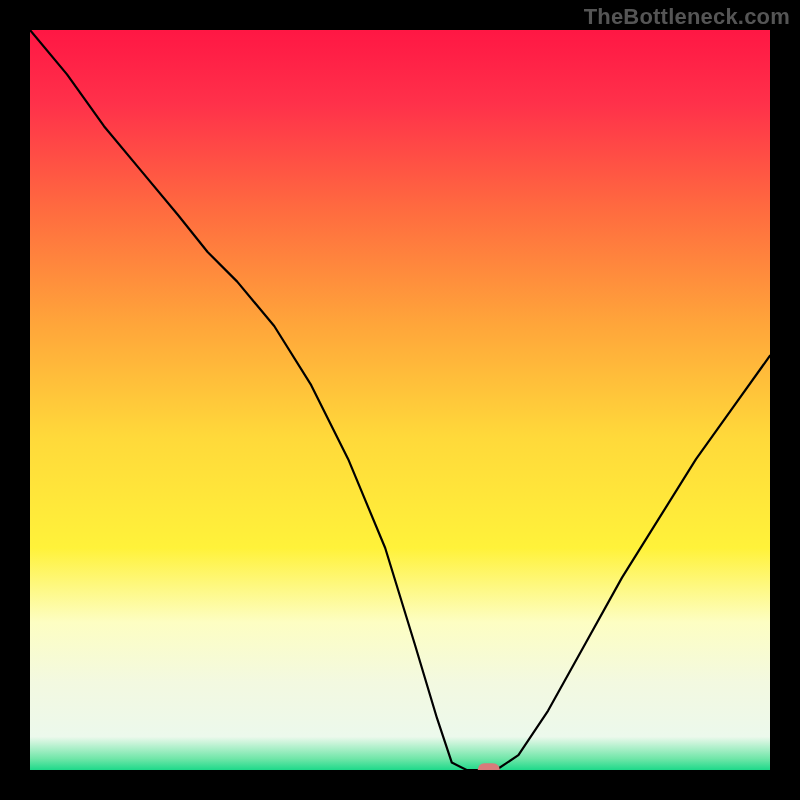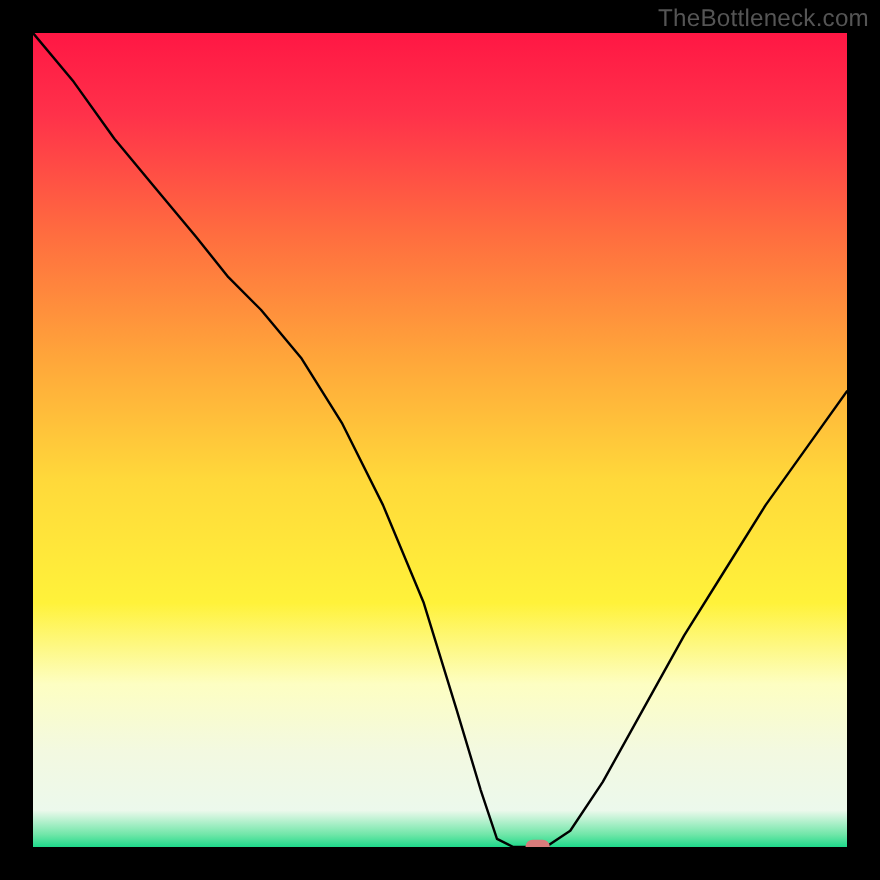--- a/index.html
+++ b/index.html
@@ -15,21 +15,21 @@
     width: 800px;
     height: 800px;
     background: #000;
   }
   .watermark {
     position: absolute;
     top: 4px;
     right: 10px;
     color: #555;
     font-size: 22px;
-    font-weight: 400;
+    font-weight: 700;
     letter-spacing: 0.2px;
     z-index: 10;
   }
   .plot {
     position: absolute;
     left: 30px;
     top: 30px;
     width: 740px;
     height: 740px;
     overflow: hidden;

